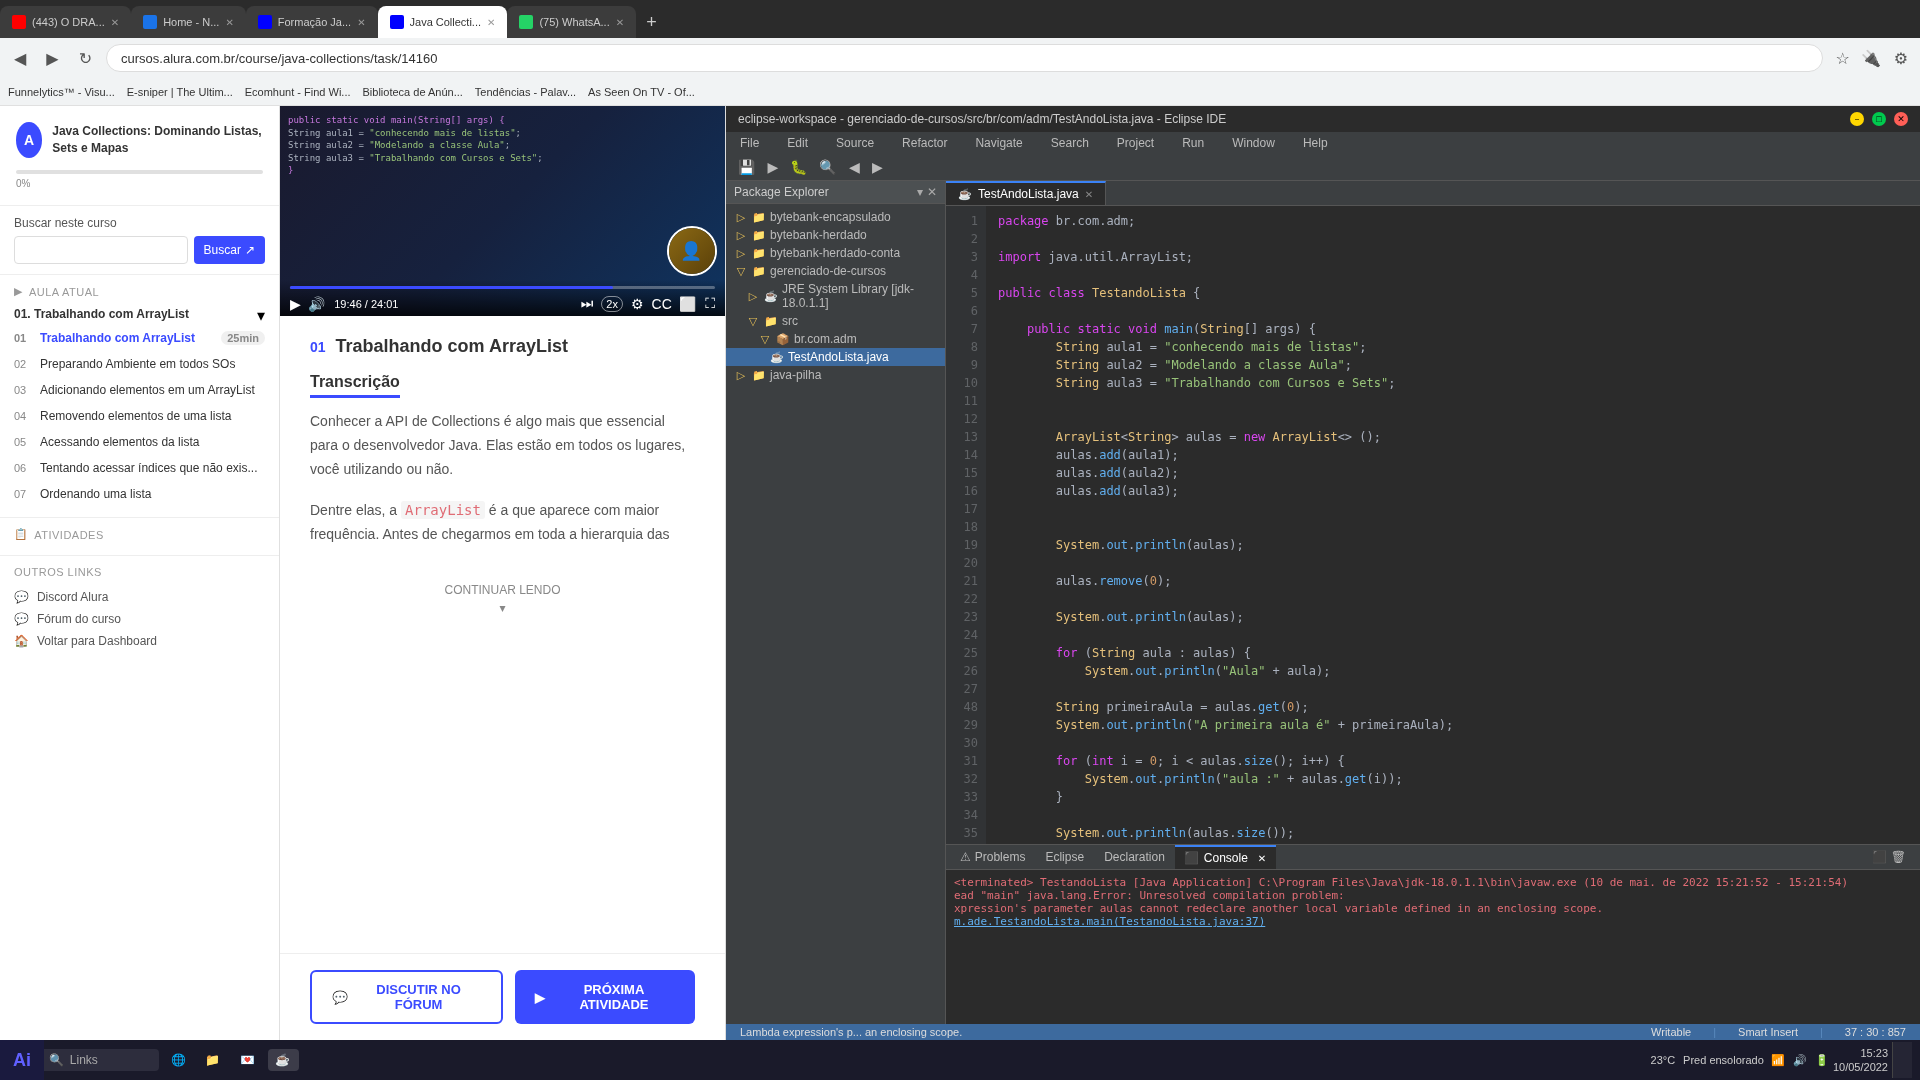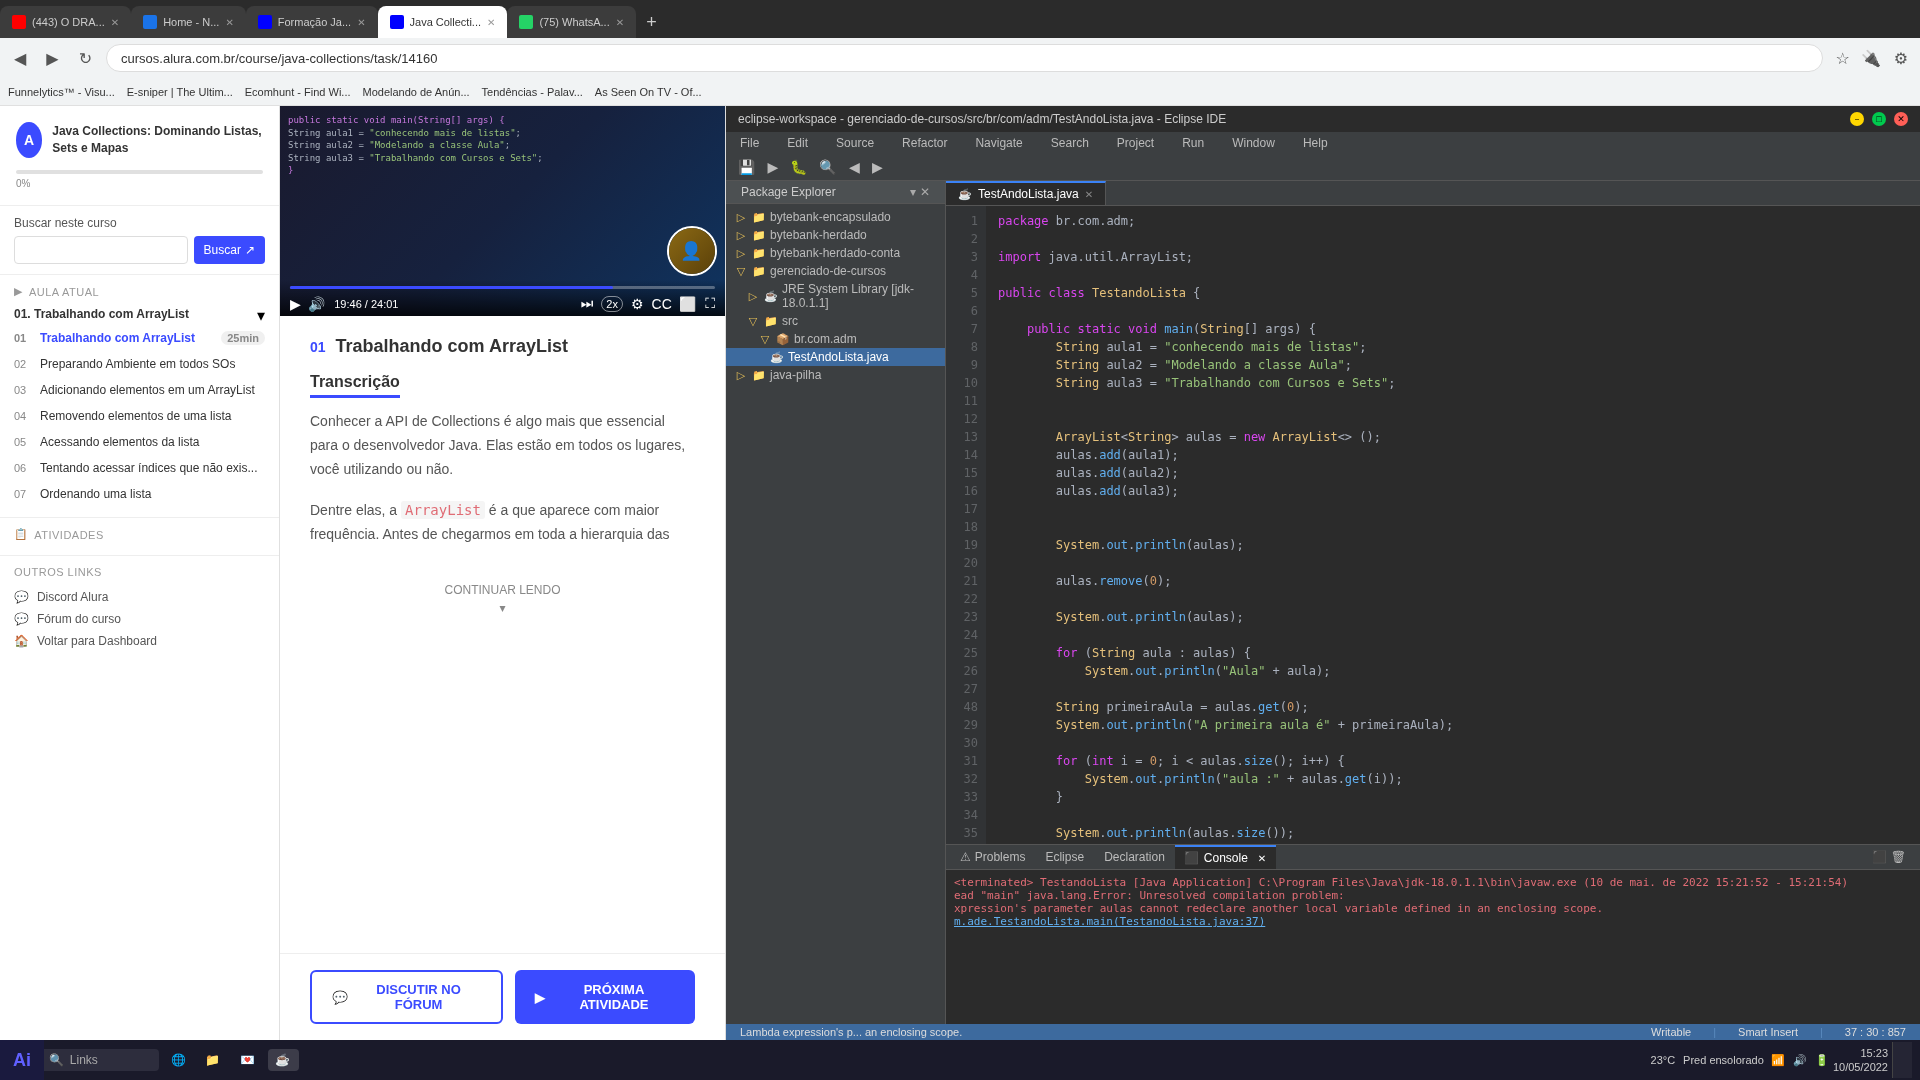--- a/index.html
+++ b/index.html
@@ -90,21 +90,21 @@
     .win-btn.minimize { background: #ffd700; }
     .win-btn.maximize { background: #00ca4e; }
     .win-btn.close { background: #ff5f57; }
     .eclipse-menubar { background: #3c3f41; padding: 2px 8px; display: flex; gap: 16px; flex-shrink: 0; }
     .eclipse-menu-item { font-size: 12px; color: #bbb; cursor: pointer; padding: 2px 6px; }
     .eclipse-toolbar { background: #3c3f41; padding: 3px 8px; display: flex; gap: 4px; align-items: center; flex-shrink: 0; border-bottom: 1px solid #555; }
     .eclipse-tool-btn { background: none; border: none; color: #bbb; font-size: 14px; cursor: pointer; padding: 2px 4px; border-radius: 3px; }
 
     .eclipse-main { flex: 1; display: flex; overflow: hidden; }
     .eclipse-explorer { width: 220px; background: #3c3f41; border-right: 1px solid #555; display: flex; flex-direction: column; flex-shrink: 0; overflow: hidden; }
-    .eclipse-explorer-header { padding: 4px 15px; background: #4c5052; display: flex; align-items: center; justify-content: space-between; font-size: 12px; color: #ccc; border-bottom: 1px solid #555; }
+    .eclipse-explorer-header { padding: 4px 8px; background: #4c5052; display: flex; align-items: center; justify-content: space-between; font-size: 12px; color: #ccc; border-bottom: 1px solid #555; }
     .eclipse-explorer-content { flex: 1; overflow-y: auto; padding: 4px 0; }
     .tree-item { display: flex; align-items: center; gap: 4px; padding: 2px 8px; font-size: 12px; color: #bbb; cursor: pointer; }
     .tree-item.selected { background: #3d6a9e; color: #fff; }
     .tree-item.indent1 { padding-left: 20px; }
     .tree-item.indent2 { padding-left: 32px; }
     .tree-item.indent3 { padding-left: 44px; }
     .tree-icon { width: 14px; height: 14px; flex-shrink: 0; display: inline-flex; align-items: center; justify-content: center; font-size: 11px; }
     .folder-icon { color: #e8c057; }
     .java-icon { color: #c06060; }
     .eclipse-editor { flex: 1; display: flex; flex-direction: column; overflow: hidden; }
@@ -185,21 +185,21 @@
     <div class="nav-icons">
       <span class="nav-icon">☆</span>
       <span class="nav-icon">🔌</span>
       <span class="nav-icon">⚙</span>
     </div>
   </div>
   <div class="bookmarks-bar">
     <span class="bookmark">Funnelytics™ - Visu...</span>
     <span class="bookmark">E-sniper | The Ultim...</span>
     <span class="bookmark">Ecomhunt - Find Wi...</span>
-    <span class="bookmark">Modelando de Anún...</span>
+    <span class="bookmark">Biblioteca de Anún...</span>
     <span class="bookmark">Tendências - Palav...</span>
     <span class="bookmark">As Seen On TV - Of...</span>
   </div>
 </div>
 
 <div class="main-split">
 
   <div class="alura-panel">
 
     <div class="sidebar">

